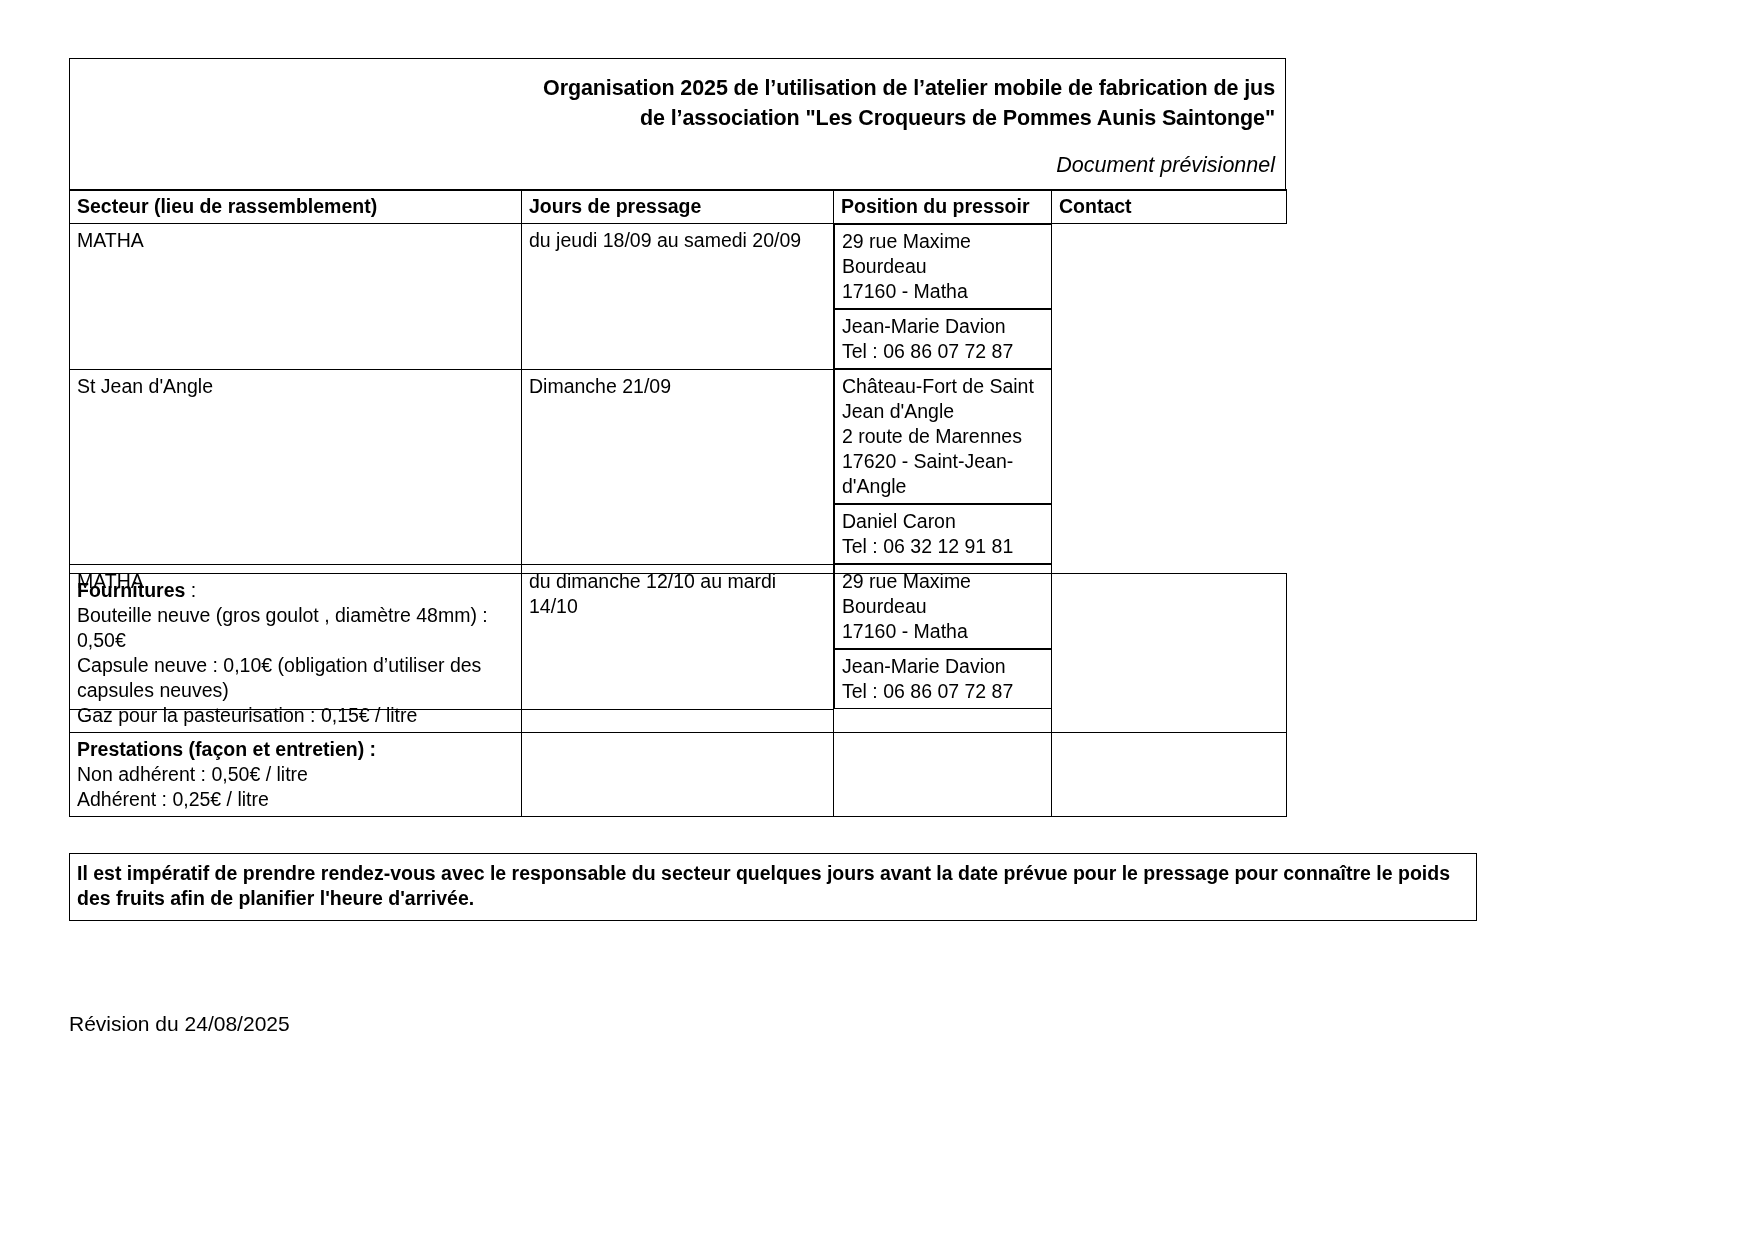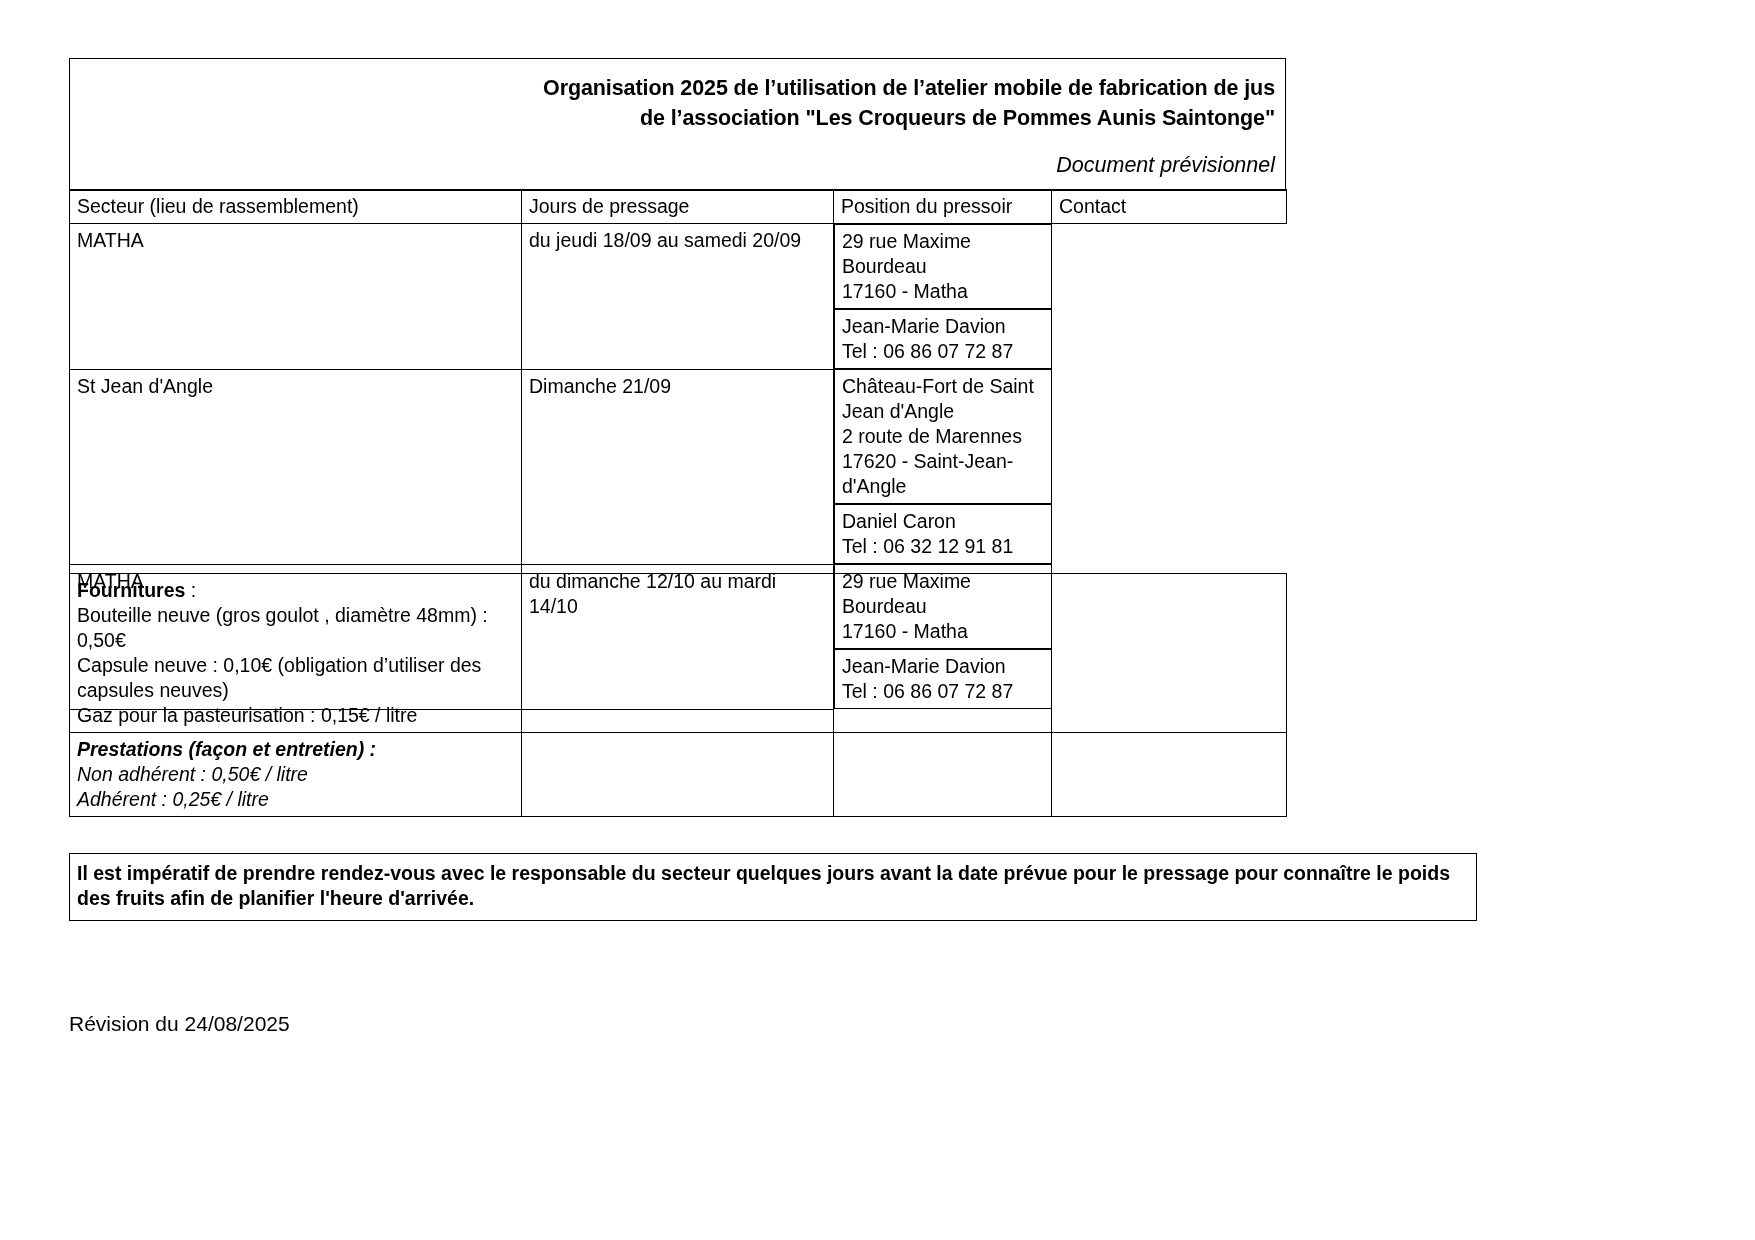--- a/index.html
+++ b/index.html
@@ -55,21 +55,21 @@
   table.doc td, table.doc th {
     border: 1.2px solid #000;
     vertical-align: top;
     padding: 4px 6px 4px 7px;
     font-size: 19.5px;
     line-height: 25px;
     text-align: left;
     font-weight: normal;
   }
   table.doc th {
-    font-weight: normal;
+    font-weight: bold;
     margin-left: 16px;
   }
   .bold-cell { font-weight: bold; }
   .cellline { display: block; white-space: pre-wrap; }
 
   
   #schedule-table {
     left: 69px;
     top: 189px;
     width: 1217px;
@@ -91,21 +91,21 @@
     left: 69px;
     top: 573px;
     width: 1217px;
   }
   #tariffs-table col.t-a { width: 452px; }
   #tariffs-table col.t-b { width: 312px; }
   #tariffs-table col.t-c { width: 218px; }
   #tariffs-table col.t-d { width: 235px; }
   .trow-title { height: 26px; }
   .trow-supplies { height: 152px; }
-  .trow-services { height: 66px; font-style: italic; }
+  .trow-services { height: 66px; }
 
   
   .notice-box {
     position: absolute;
     left: 69px;
     top: 853px;
     width: 1408px;
     border: 1.2px solid #000;
     box-sizing: border-box;
     padding: 7px 10px 9px 7px;

